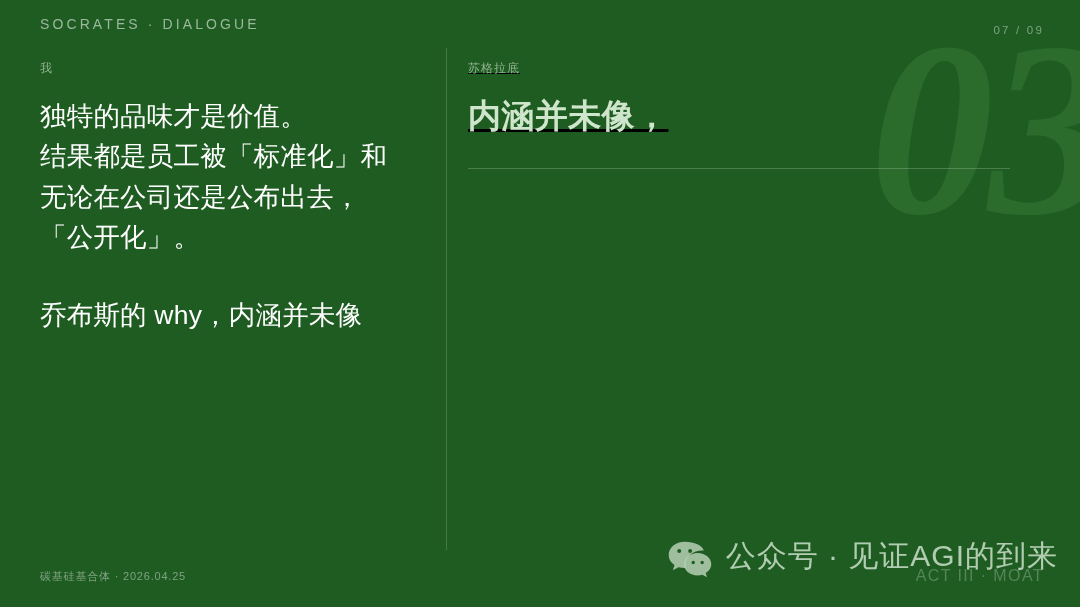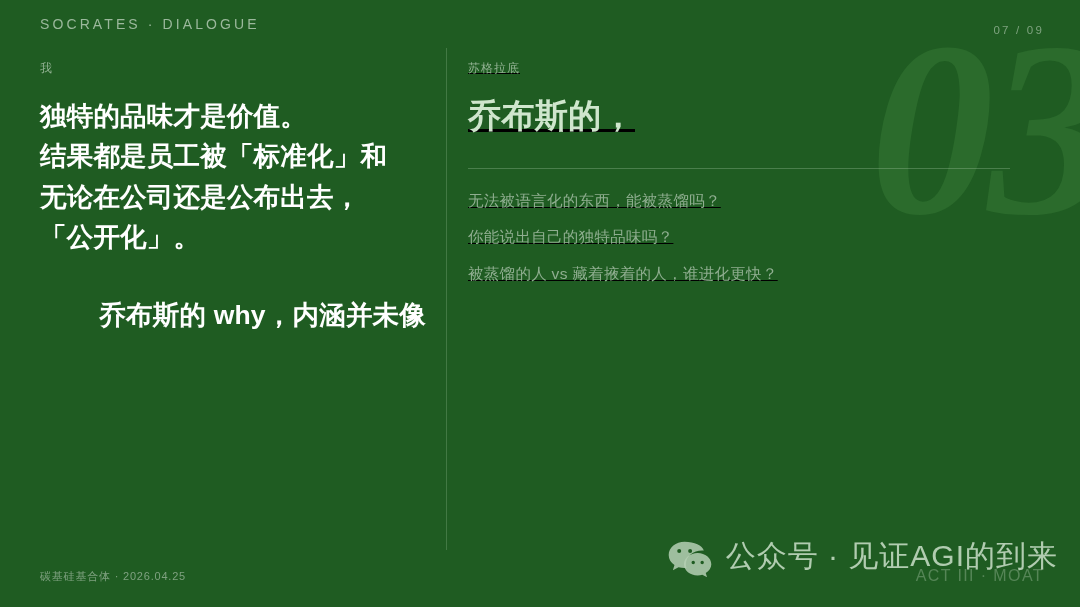--- a/index.html
+++ b/index.html
@@ -76,28 +76,27 @@
   }
   .speaker-label {
     font-size: 12px;
     color: #92b293;
     letter-spacing: 1px;
     margin-bottom: 19px;
   }
   .left-body p {
     margin: 0;
     font-size: 26.5px;
-    font-weight: 700;
+    font-weight: 400;
     line-height: 1.52;
     color: #ffffff;
     letter-spacing: 0.2px;
   }
   .left-body p.gap {
     margin-top: 38px;
-    text-align: right;
   }
 
   
   .col-right {
     position: absolute;
     left: 468px;
     top: 60px;
     width: 548px;
     z-index: 3;
     text-decoration: underline;
@@ -200,30 +199,25 @@
       <p>「公开化」。</p>
 
       <p class="gap">乔布斯的 why，内涵并未像</p>
     </div>
   </div>
 
   <div class="col-right">
     <div class="speaker-label">苏格拉底</div>
 
     <h1 class="headline">
-      <span>乔布斯的，</span><br>
+      <span>内涵并未像，</span><br>
     </h1>
 
     <div class="h-rule"></div>
 
-    <ul class="q-list">
-      <li>无法被语言化的东西，能被蒸馏吗？</li>
-      <li>你能说出自己的独特品味吗？</li>
-      <li>被蒸馏的人 vs 藏着掖着的人，谁进化更快？</li>
-    </ul>
   </div>
 
   <div class="footer-left">碳基硅基合体 · 2026.04.25</div>
 
   <div class="act-mark">ACT III · MOAT</div>
 
   <div class="wechat-mark">
     <span class="wx-icon-wrap">
       <svg class="wx-icon" viewBox="0 0 64 52" xmlns="http://www.w3.org/2000/svg" aria-hidden="true">
         <path fill="rgba(214,233,212,0.85)" d="M24.2 1C11.4 1 1 9.6 1 20.2c0 5.9 3.2 11.2 8.4 14.7l-2.3 7.4 8.2-4.3c2.8.8 5.8 1.2 8.9 1.2.9 0 1.8 0 2.7-.1-.6-1.8-.9-3.6-.9-5.5 0-11 10.6-19.9 23.7-19.9.8 0 1.6 0 2.4.1C50.1 6.6 38.4 1 24.2 1zm-7.9 10.4a2.9 2.9 0 1 1 0 5.8 2.9 2.9 0 0 1 0-5.8zm15.9 0a2.9 2.9 0 1 1 0 5.8 2.9 2.9 0 0 1 0-5.8z"></path>

